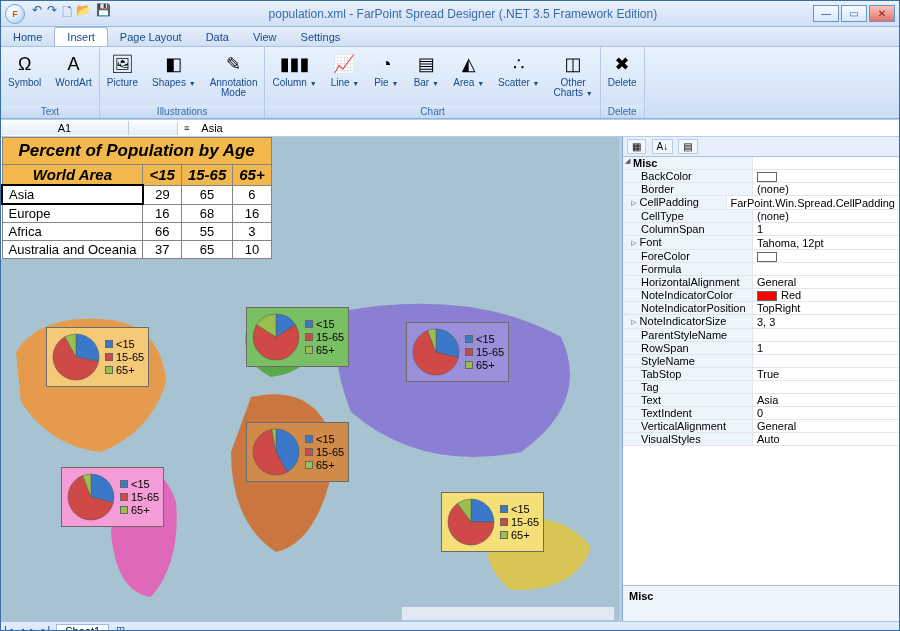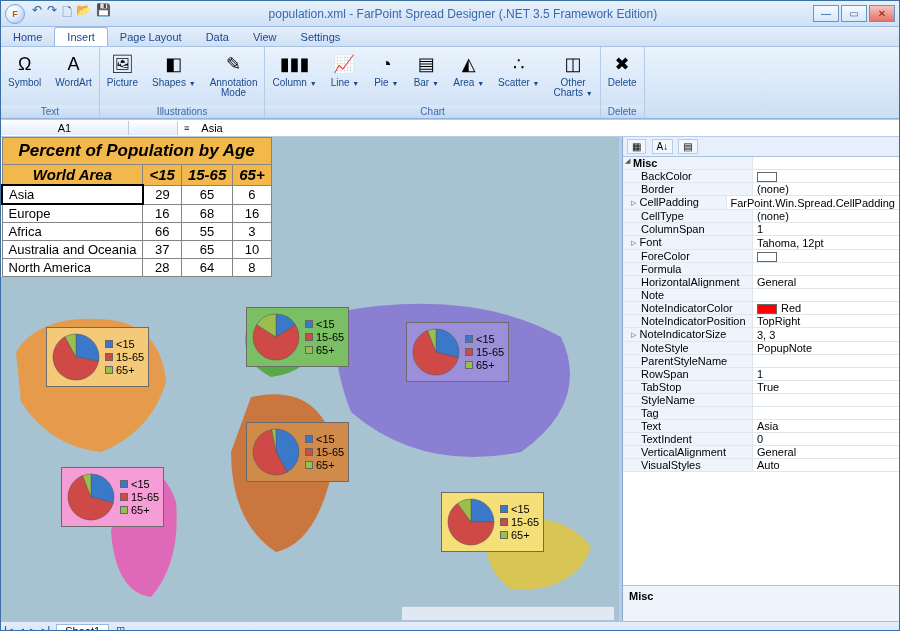--- a/index.html
+++ b/index.html
@@ -199,26 +199,20 @@
             <td class="">66</td>
             <td class="">55</td>
             <td class="">3</td>
           </tr>
           <tr>
             <td class="area">Australia and Oceania</td>
             <td class="">37</td>
             <td class="">65</td>
             <td class="">10</td>
           </tr>
-          <tr>
-            <td class="area">North America</td>
-            <td class="">28</td>
-            <td class="">64</td>
-            <td class="">8</td>
-          </tr>
         </tbody>
       </table>
     <div class="map" id="map">
       <svg width="615" height="325" viewBox="0 0 615 325">
         <path d="M15 60 Q40 20 110 28 Q160 35 165 90 Q150 140 100 160 Q50 155 20 110 Z" fill="#e59b4b"></path>
         <path d="M120 180 Q160 165 175 210 Q180 270 150 305 Q115 300 110 240 Z" fill="#e068b8"></path>
         <path d="M255 22 Q300 10 320 45 Q310 80 270 85 Q240 70 245 40 Z" fill="#5aa84a"></path>
         <path d="M250 105 Q320 90 335 160 Q320 250 275 260 Q230 230 230 160 Z" fill="#c9773e"></path>
         <path d="M335 20 Q470 -5 560 45 Q590 110 520 160 Q420 180 350 120 Q330 70 335 20 Z" fill="#8a7fd2"></path>
         <path d="M490 230 Q560 215 590 255 Q575 300 510 298 Q475 270 490 230 Z" fill="#d8c556"></path>
@@ -407,72 +401,60 @@
             <span></span>
           </div>
         </div>
         <div class="prow">
           <div class="pn">HorizontalAlignment</div>
           <div class="pv">
             <span>General</span>
           </div>
         </div>
         <div class="prow">
-          <div class="pn">Note</div>
-          <div class="pv">
-            <span></span>
-          </div>
-        </div>
-        <div class="prow">
           <div class="pn">NoteIndicatorColor</div>
           <div class="pv">
             <span class="swatch" style="background:#ff0000"></span>
             <span>Red</span>
           </div>
         </div>
         <div class="prow">
           <div class="pn">NoteIndicatorPosition</div>
           <div class="pv">
             <span>TopRight</span>
           </div>
         </div>
         <div class="prow exp">
           <div class="pn">NoteIndicatorSize</div>
           <div class="pv">
             <span>3, 3</span>
           </div>
         </div>
         <div class="prow">
-          <div class="pn">NoteStyle</div>
-          <div class="pv">
-            <span>PopupNote</span>
-          </div>
-        </div>
-        <div class="prow">
           <div class="pn">ParentStyleName</div>
           <div class="pv">
             <span></span>
           </div>
         </div>
         <div class="prow">
           <div class="pn">RowSpan</div>
           <div class="pv">
             <span>1</span>
           </div>
         </div>
         <div class="prow">
+          <div class="pn">StyleName</div>
+          <div class="pv">
+            <span></span>
+          </div>
+        </div>
+        <div class="prow">
           <div class="pn">TabStop</div>
           <div class="pv">
             <span>True</span>
-          </div>
-        </div>
-        <div class="prow">
-          <div class="pn">StyleName</div>
-          <div class="pv">
-            <span></span>
           </div>
         </div>
         <div class="prow">
           <div class="pn">Tag</div>
           <div class="pv">
             <span></span>
           </div>
         </div>
         <div class="prow">
           <div class="pn">Text</div>

